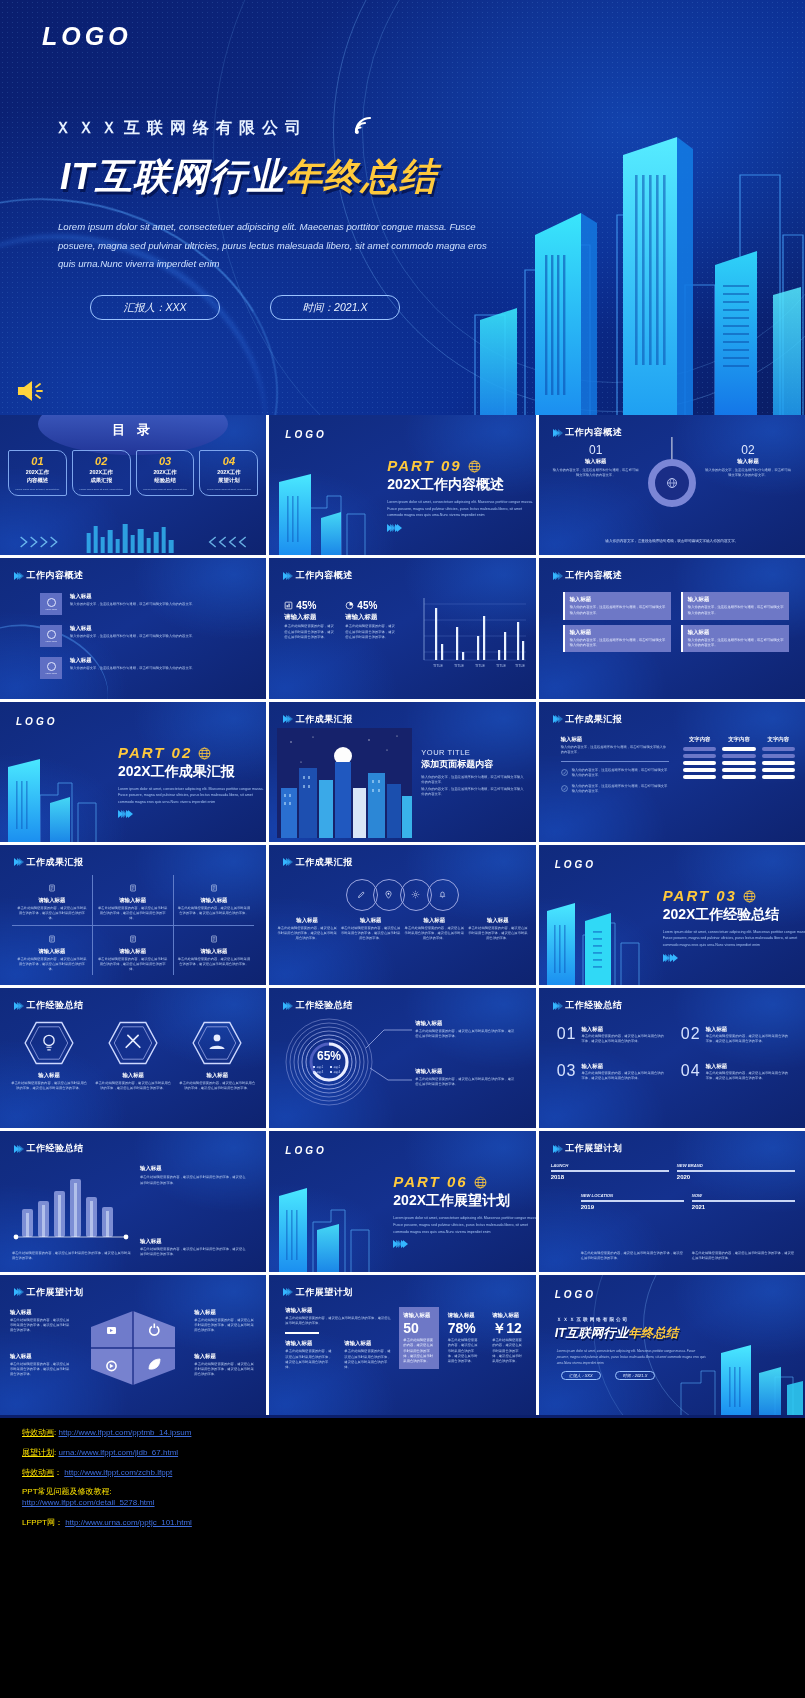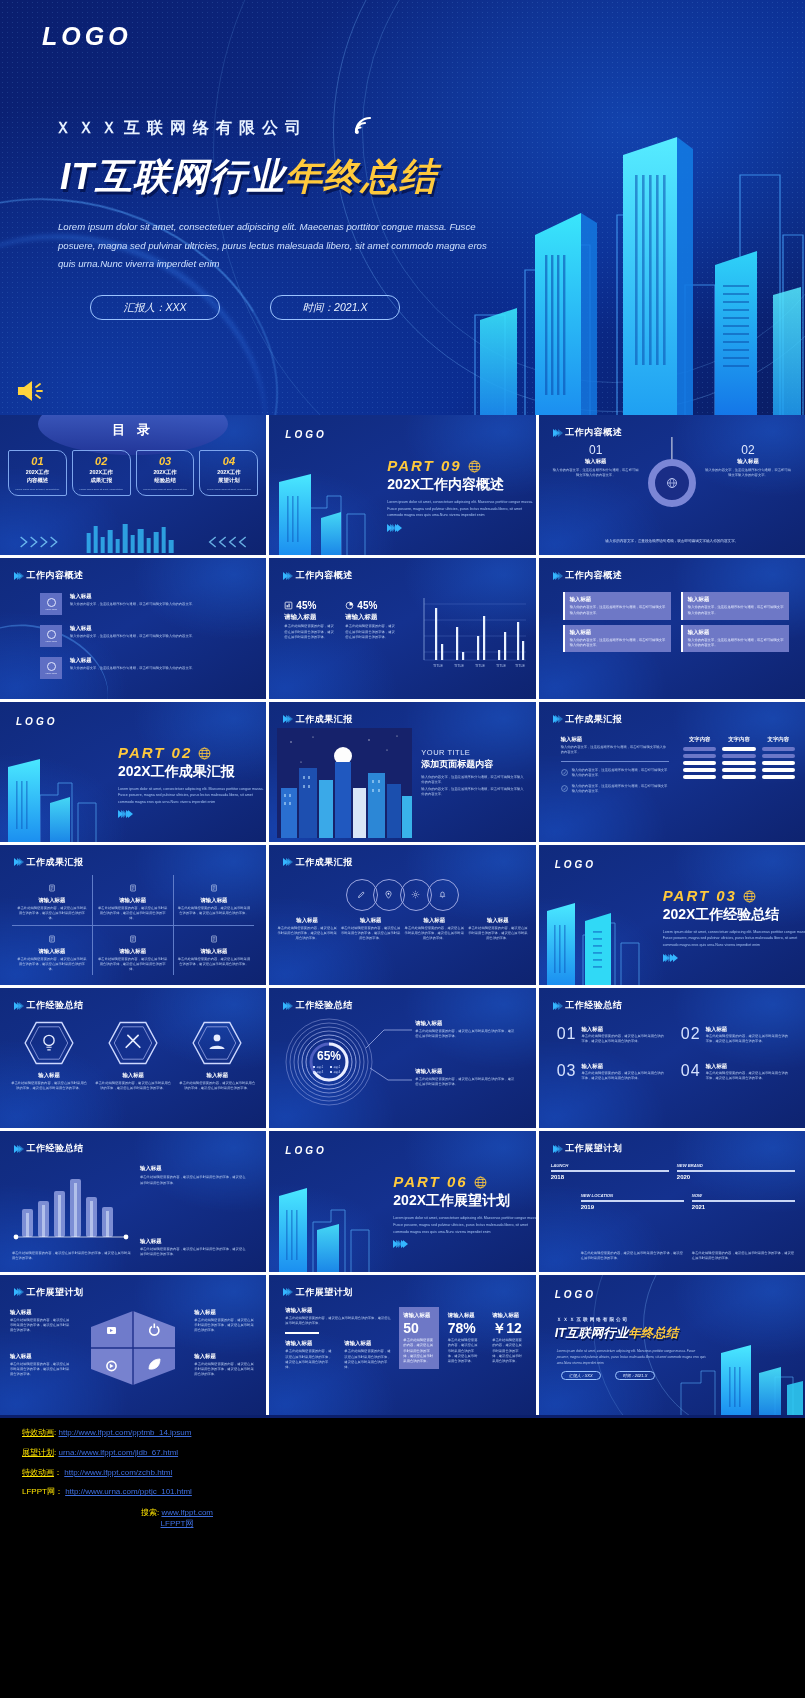--- a/index.html
+++ b/index.html
@@ -1172,27 +1172,26 @@
       <div class="row">
         <span class="lbl">特效动画</span><span class="lbl2">:</span>
         <a href="#">http://www.lfppt.com/pptmb_14.ipsum</a>
       </div>
       <div class="row">
         <span class="lbl">展望计划</span><span class="lbl2">:</span>
         <a href="#">urna://www.lfppt.com/jldb_67.html</a>
       </div>
       <div class="row">
         <span class="lbl">特效动画</span><span class="lbl2">：</span>
-        <a href="#">http://www.lfppt.com/zchb.html</a>
+        <a href="#">http://www.lfppt.com/zchb.lfppt</a>
+      </div>
+      <div class="row">
+        <div class="lbl2">PPT常见问题及修改教程:</div>
+        <a href="#">http://www.lfppt.com/detail_5278.html</a>
       </div>
       <div class="row">
         <span class="lbl2">LFPPT网：</span>
         <a href="#">http://www.urna.com/pptjc_101.html</a>
       </div>
-      <div class="searchrow">
-        <span class="lbl2">搜索:</span>
-        <a href="#">www.lfppt.com</a>
-        <div><a href="#">LFPPT网</a></div>
-      </div>
     </div>
   </div>
 
 </div>
 
 </body></html>

